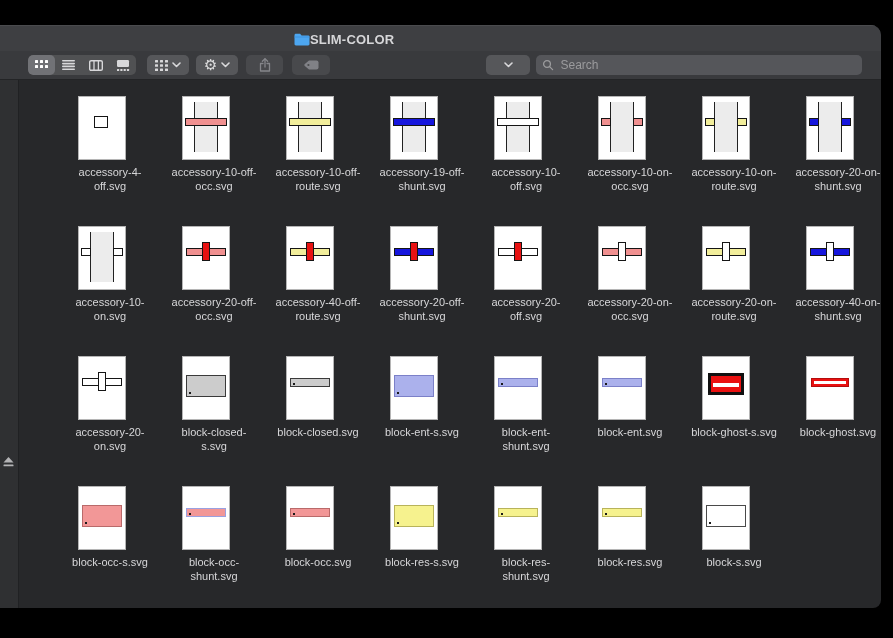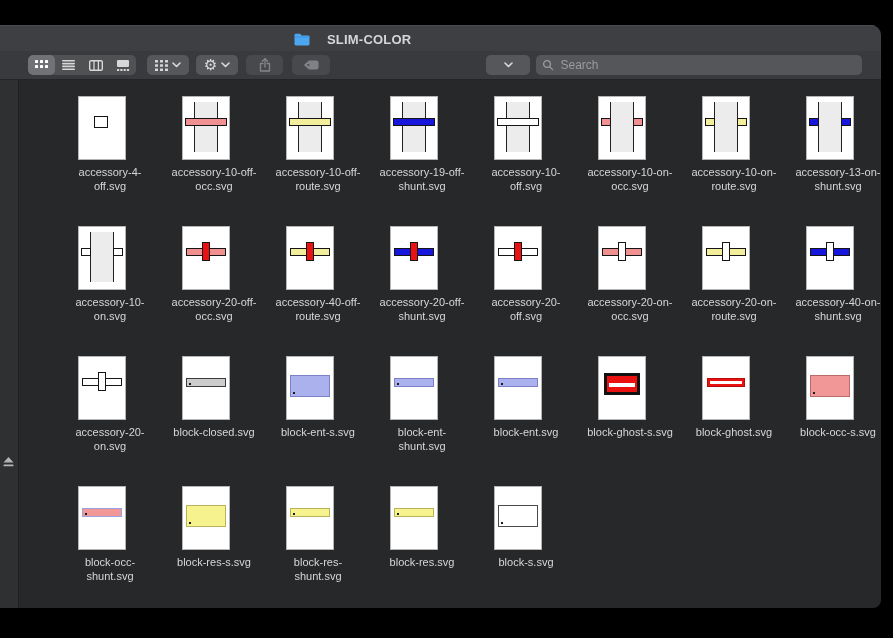--- a/index.html
+++ b/index.html
@@ -9,21 +9,21 @@
   }
   .window{
     position:absolute;left:0;top:25px;width:881px;height:583px;
     background:#27282a;border-radius:0 10px 8px 0;overflow:hidden;
   }
   
   .titlebar{
     height:26px;background:#3e3f42;position:relative;
     border-top:1px solid #4a4b4e;box-sizing:border-box;
   }
-  .title-wrap{position:absolute;left:294px;top:0;height:26px;display:flex;align-items:center;gap:17px;}
+  .title-wrap{position:absolute;left:294px;top:0;height:26px;display:flex;align-items:center;gap:0;}
   .win-title{font-size:13px;font-weight:600;color:#d6d6d8;letter-spacing:.2px;}
   
   .toolbar{
     height:29px;background:#393a3d;border-bottom:1px solid #232426;
     display:flex;align-items:center;box-sizing:border-box;
   }
   .seg-group{
     margin-left:28px;display:flex;height:20px;background:#505153;border-radius:5px;overflow:hidden;
   }
   .seg{width:27px;height:20px;display:flex;align-items:center;justify-content:center;cursor:default;}
@@ -325,21 +325,21 @@
   </div>
 
   <div class="cell">
     <div class="page">
       <div class="art k-a10on" style="--c: #1616dd;">
               <span class="p1"></span>
               <span class="p2"></span>
               <span class="p3"></span>
             </div>
     </div>
-    <div class="label">accessory-13-on-shunt.svg</div>
+    <div class="label">accessory-20-on-shunt.svg</div>
   </div>
 
   <div class="cell">
     <div class="page">
       <div class="art k-a10on" style="--c: #ffffff;">
               <span class="p1"></span>
               <span class="p2"></span>
               <span class="p3"></span>
             </div>
     </div>
@@ -419,20 +419,29 @@
   <div class="cell">
     <div class="page">
       <div class="art k-a20" style="--c: #ffffff; --k: #ffffff;">
               <span class="p1"></span>
               <span class="p2"></span>
             </div>
     </div>
     <div class="label">accessory-20-on.svg</div>
   </div>
 
+  <div class="cell">
+    <div class="page">
+      <div class="art k-blockt has-dot" style="--c: #cccccc; --b: #3a3a3a;">
+              <span class="p1"></span>
+              <span class="p3"></span>
+            </div>
+    </div>
+    <div class="label">block-closed-s.svg</div>
+  </div>
 
   <div class="cell">
     <div class="page">
       <div class="art k-blockn has-dot" style="--c: #cccccc; --b: #3a3a3a;">
               <span class="p1"></span>
               <span class="p3"></span>
             </div>
     </div>
     <div class="label">block-closed.svg</div>
   </div>
@@ -501,20 +510,29 @@
   <div class="cell">
     <div class="page">
       <div class="art k-blockn has-dot" style="--c: #f29797; --b: #9aa0e0;">
               <span class="p1"></span>
               <span class="p3"></span>
             </div>
     </div>
     <div class="label">block-occ-shunt.svg</div>
   </div>
 
+  <div class="cell">
+    <div class="page">
+      <div class="art k-blockn has-dot" style="--c: #f29797; --b: #b96a6a;">
+              <span class="p1"></span>
+              <span class="p3"></span>
+            </div>
+    </div>
+    <div class="label">block-occ.svg</div>
+  </div>
 
   <div class="cell">
     <div class="page">
       <div class="art k-blockt has-dot" style="--c: #f6f28e; --b: #b8b35a;">
               <span class="p1"></span>
               <span class="p3"></span>
             </div>
     </div>
     <div class="label">block-res-s.svg</div>
   </div>

